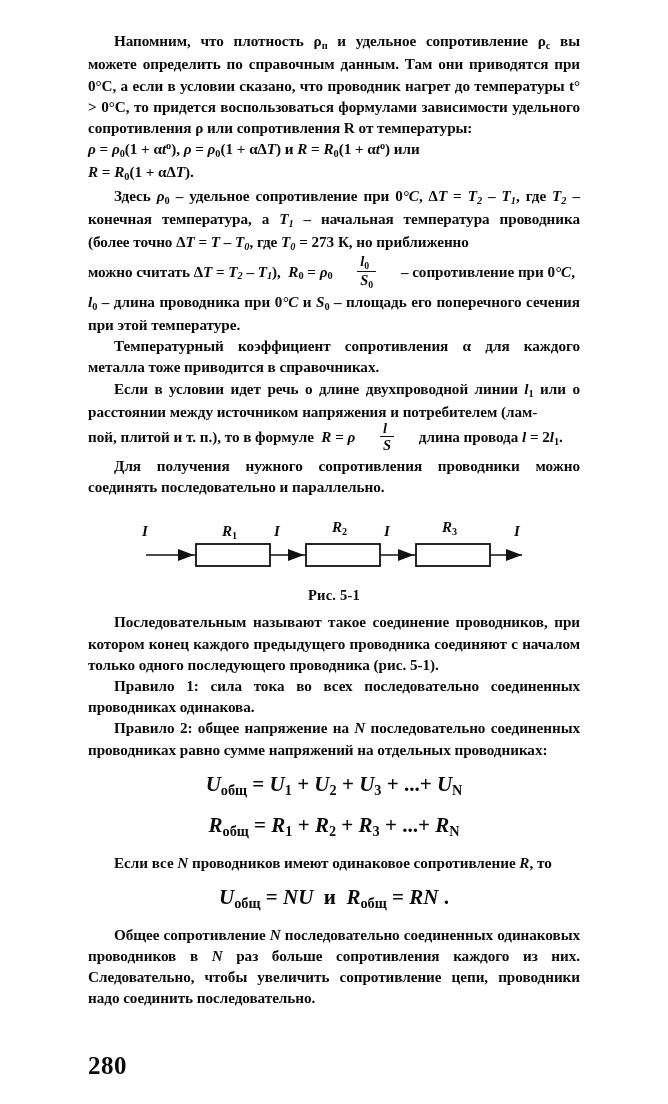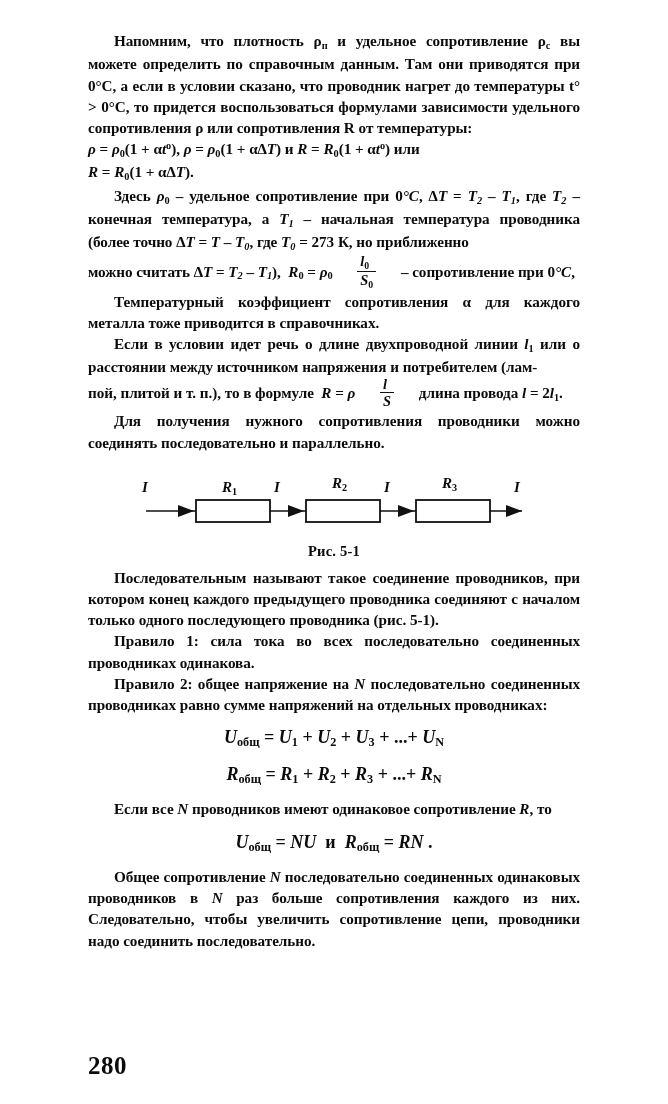--- a/index.html
+++ b/index.html
@@ -111,21 +111,21 @@
   }
 
   .page-number {
     position: absolute;
     left: 88px;
     bottom: 24px;
     font-size: 25px;
     font-weight: 700;
     letter-spacing: 0.5px;
   }
-  .eqbig { font-size: 18px; }
+  .eqbig { font-size: 21px; }
 </style>
 </head>
 <body>
 
 <div class="page">
 
   <div class="content">
 
     <p class="para">
       <span>Напомним, что плотность ρ</span><span class="sub">п</span><span> и удельное сопротивление ρ</span><span class="sub">с</span><span> вы можете определить по справочным данным. Там они приводятся при 0°C, а если в условии сказано, что проводник нагрет до температуры t° &gt; 0°C, то придется воспользоваться формулами зависимости удельного сопротивления ρ или сопротивления R от температуры:</span>
@@ -142,20 +142,23 @@
 
     <p class="para cont sp-m">
       можно считать ∆<i>T</i> = <i>T</i><span class="sub it">2</span> – <i>T</i><span class="sub it">1</span>), &nbsp;<i>R</i><span class="sub">0</span> = <i>ρ</i><span class="sub">0</span>
       <span class="frac">
         <span class="num">l<span class="sub">0</span></span>
         <span class="den">S<span class="sub">0</span></span>
       </span>
       – сопротивление при 0<i>°C</i>,
     </p>
 
+    <p class="para cont sp-m">
+      <i>l</i><span class="sub">0</span> – длина проводника при 0<i>°C</i> и <i>S</i><span class="sub">0</span> – площадь его поперечного сечения при этой температуре.
+    </p>
 
     <p class="para sp-s">Температурный коэффициент сопротивления α для каждого металла тоже приводится в справочниках.</p>
 
     <p class="para sp-s">
       Если в условии идет речь о длине двухпроводной линии <i>l</i><span class="sub">1</span> или
       о расстоянии между источником напряжения и потребителем (лам-
     </p>
     <p class="para cont sp-m">
       пой, плитой и т. п.), то в формуле &nbsp;<i>R</i> = <i>ρ</i>
       <span class="frac">

